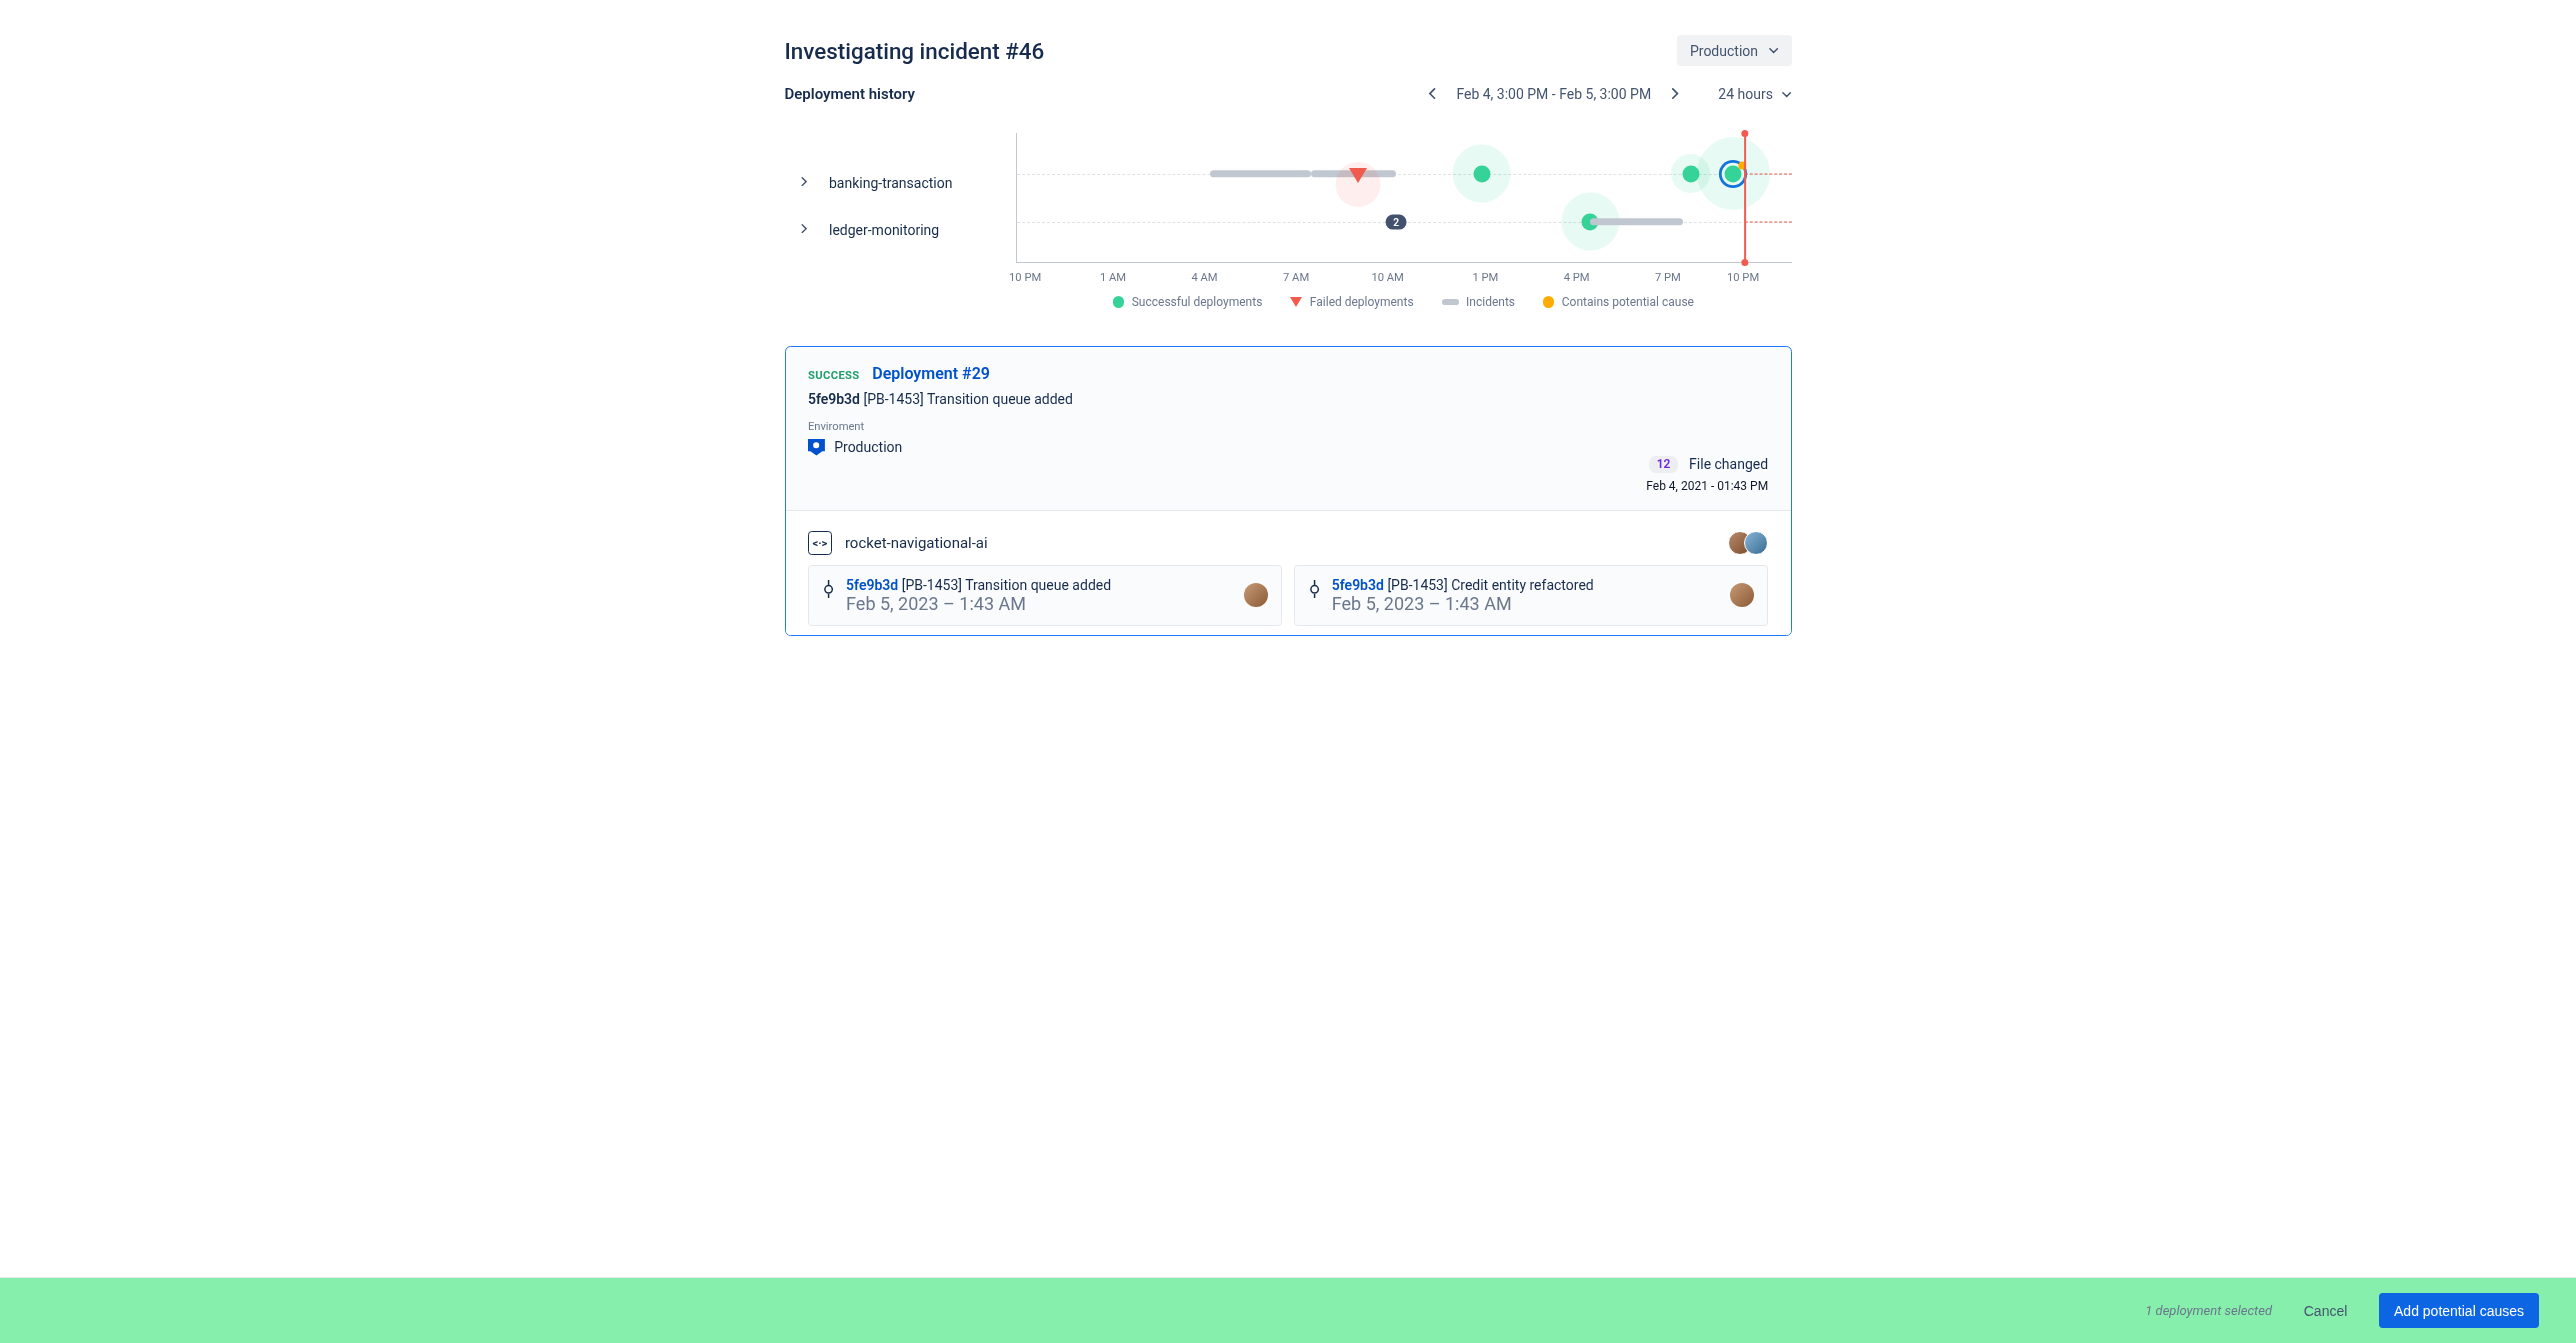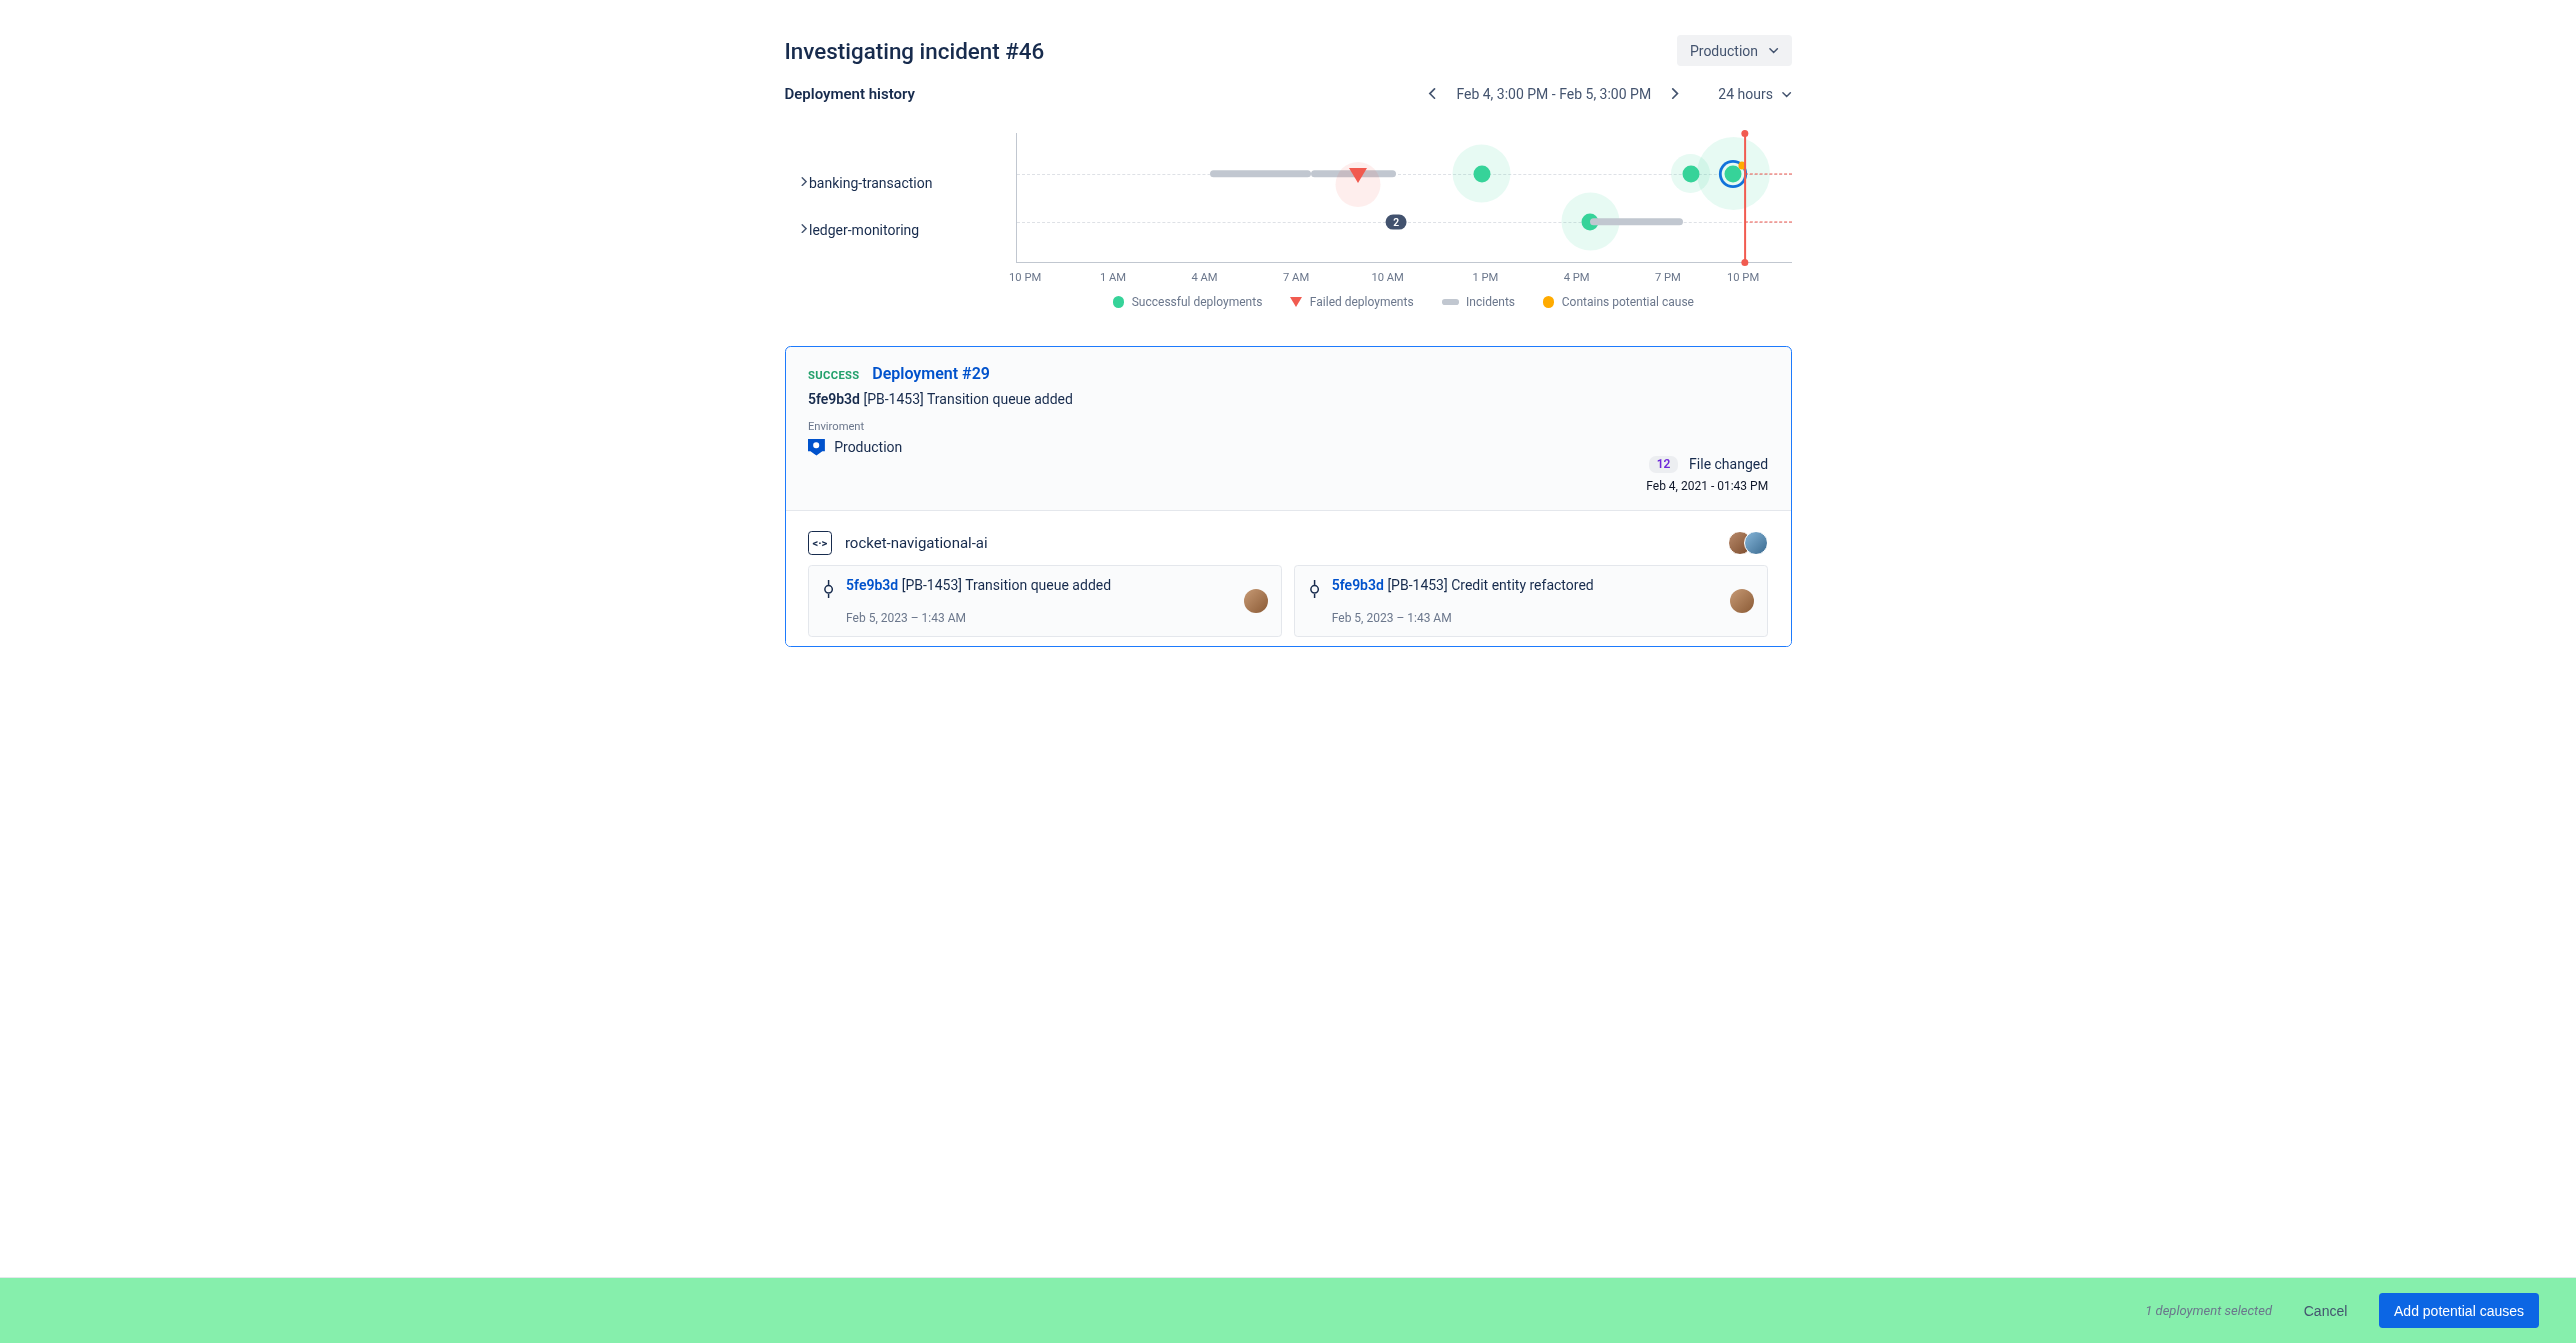--- a/index.html
+++ b/index.html
@@ -81,21 +81,21 @@
     display: flex;
     margin-bottom: 15px;
   }
   .timeline-labels {
     width: 231px;
     padding-top: 26px;
   }
   .tl-row-label {
     display: flex;
     align-items: center;
-    gap: 2px;
+    gap: 22px;
     height: 47px;
     font-size: 14px;
     color: #172b4d;
     cursor: pointer;
   }
   .tl-row-label .chev { font-size: 11.2px; color: #44546f; margin-left: 15px;}
   .timeline-chart-wrap { flex: 1; position: relative; }
   .timeline-chart {
     position: relative;
     height: 130px;
@@ -349,21 +349,21 @@
   }
   .commit-left { display:flex; gap:11.2px; align-items:flex-start;}
   .commit-icon {
     width:13px; flex-shrink:0; margin-top:2.8px;
     display:flex; align-items:center; justify-content:center;
   }
   .commit-icon svg { width:11.2px; }
   .commit-text .line1 { font-size:14px; }
   .commit-text .sha { color:#0052cc; font-weight:600; }
   .commit-text .msg { color:#172b4d; }
-  .commit-text .line2 { font-size:12px; color:#6b778c; margin-top:18px;}
+  .commit-text .line2 { font-size:18px; color:#6b778c; margin-top:0;}
   .commit-avatar {
     width:24px; height:24px; border-radius:50%;
     background: linear-gradient(135deg,#c79a75,#8a5a35);
     flex-shrink:0;
   }
 
   
   .footer-bar {
     position:fixed;
     left:0; right:0; bottom:0;

